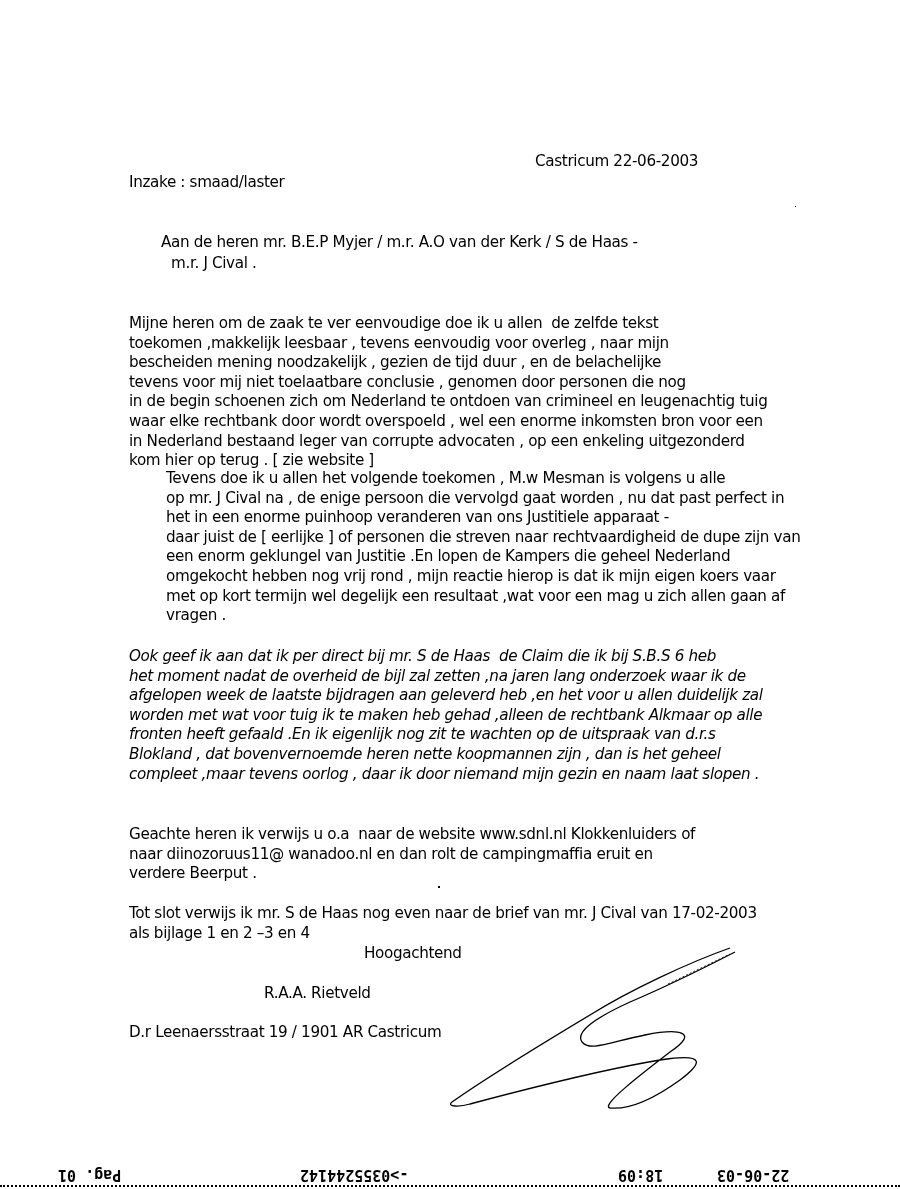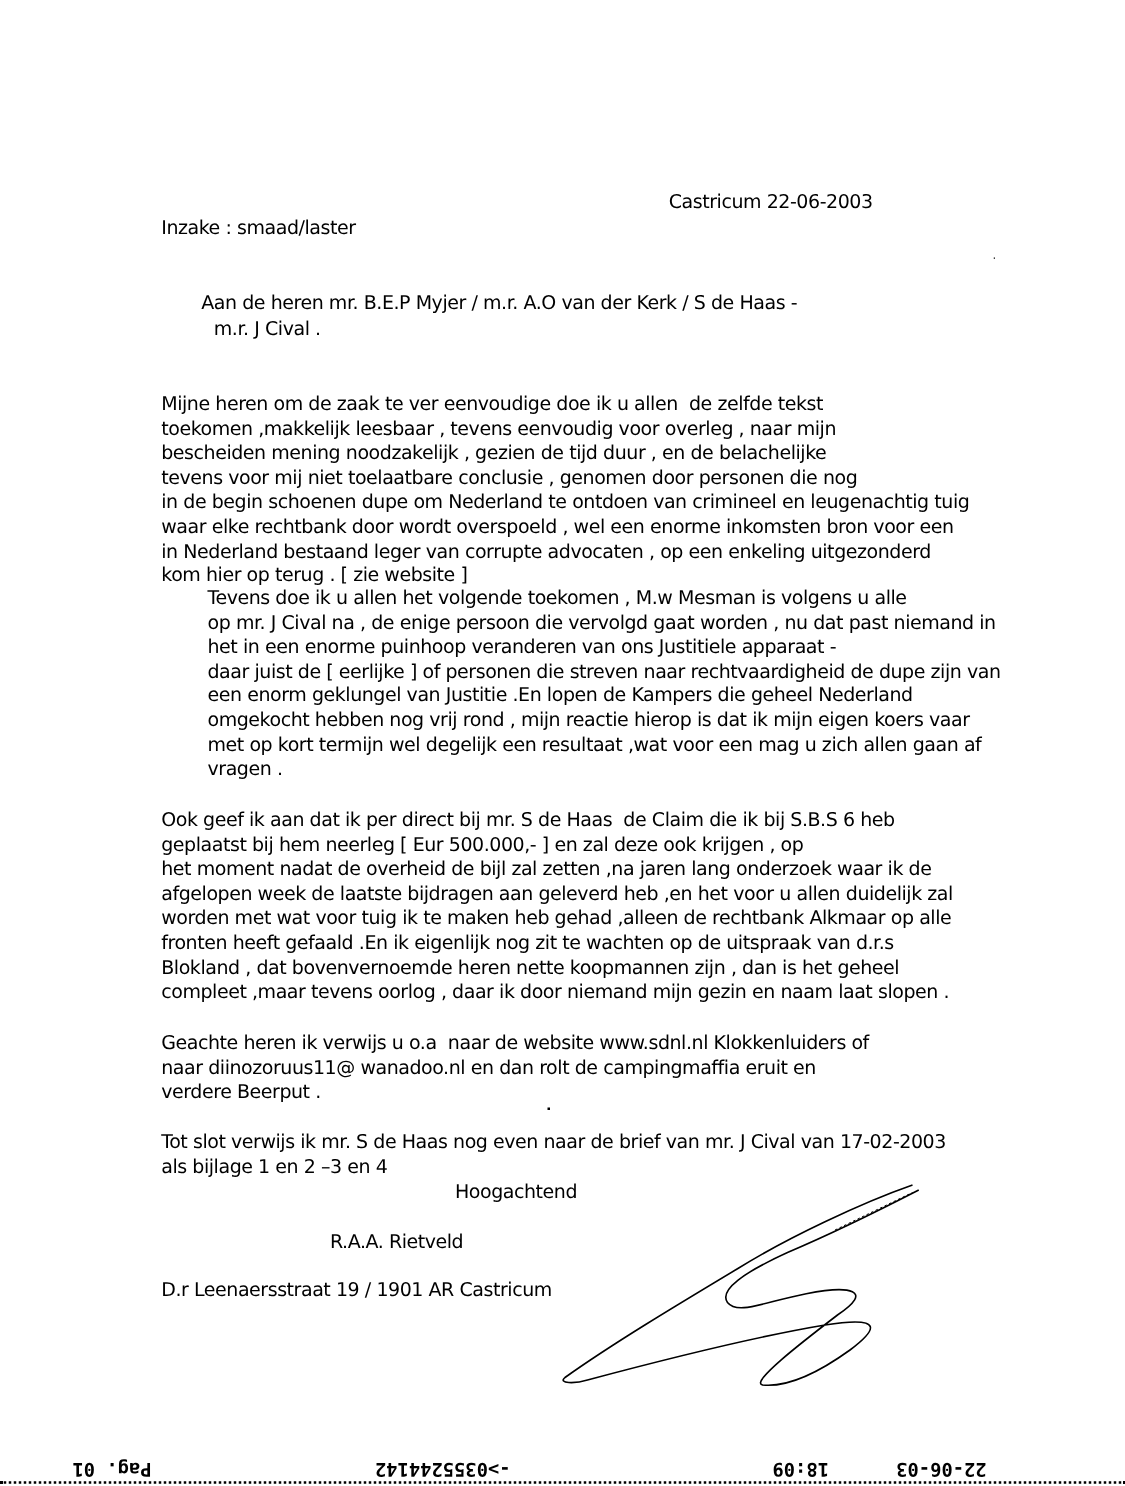--- a/index.html
+++ b/index.html
@@ -9,21 +9,21 @@
   .line { position: absolute; white-space: pre; font-size: 15.2px; letter-spacing: -0.35px; line-height: 18px; }
   .bold { font-weight: normal; }
   .date { left: 535px; top: 152px; }
   .subject { left: 129px; top: 173px; }
   .addr1 { left: 161px; top: 233px; }
   .addr2 { left: 171px; top: 254px; }
   .p { position: absolute; left: 129px; }
   .p .row { white-space: pre; font-size: 15.2px; letter-spacing: -0.35px; line-height: 19.6px; height: 19.6px; }
   .p1 { top: 290px; margin-top: 24px; }
   .p2 { top: 469px; margin-left: 37px; }
-  .p3 { top: 647px; }
+  .p3 { top: 647px; font-style: italic; }
   .p4 { top: 825px; }
   .p5 { top: 904px; }
   .closing { left: 364px; top: 944px; }
   .signame { left: 264px; top: 984px; }
   .address { left: 129px; top: 1023px; }
   .signature { position: absolute; left: 430px; top: 940px; }
   .fax-footer { position: absolute; left: 0; top: 1166px; width: 900px; height: 23px; }
   .fax-dots { position: absolute; left: 0; bottom: 2px; width: 900px; border-bottom: 2px dotted #000; }
   .fax-text { position: absolute; top: 0; font-family: "DejaVu Sans Mono", monospace; font-size: 15px;
               font-weight: bold; transform: rotate(180deg); white-space: pre; line-height: 18px; }
@@ -42,40 +42,39 @@
   <div class="line subject">Inzake : smaad/laster</div>
 
   <div class="line addr1">Aan de heren mr. B.E.P Myjer / m.r. A.O van der Kerk / S de Haas -</div>
   <div class="line addr2">m.r. J Cival .</div>
 
   <div class="p p1">
     <div class="row">Mijne heren om de zaak te ver eenvoudige doe ik u allen  de zelfde tekst</div>
     <div class="row">toekomen ,makkelijk leesbaar , tevens eenvoudig voor overleg , naar mijn</div>
     <div class="row">bescheiden mening noodzakelijk , gezien de tijd duur , en de belachelijke</div>
     <div class="row">tevens voor mij niet toelaatbare conclusie , genomen door personen die nog</div>
-    <div class="row">in de begin schoenen dupe om Nederland te ontdoen van crimineel en leugenachtig tuig</div>
+    <div class="row">in de begin schoenen zich om Nederland te ontdoen van crimineel en leugenachtig tuig</div>
     <div class="row">waar elke rechtbank door wordt overspoeld , wel een enorme inkomsten bron voor een</div>
     <div class="row">in Nederland bestaand leger van corrupte advocaten , op een enkeling uitgezonderd</div>
     <div class="row">kom hier op terug . [ zie website ]</div>
   </div>
 
   <div class="p p2">
     <div class="row">Tevens doe ik u allen het volgende toekomen , M.w Mesman is volgens u alle</div>
-    <div class="row">op mr. J Cival na , de enige persoon die vervolgd gaat worden , nu dat past niemand in</div>
+    <div class="row">op mr. J Cival na , de enige persoon die vervolgd gaat worden , nu dat past perfect in</div>
     <div class="row">het in een enorme puinhoop veranderen van ons Justitiele apparaat -</div>
     <div class="row">daar juist de [ eerlijke ] of personen die streven naar rechtvaardigheid de dupe zijn van</div>
     <div class="row">een enorm geklungel van Justitie .En lopen de Kampers die geheel Nederland</div>
     <div class="row">omgekocht hebben nog vrij rond , mijn reactie hierop is dat ik mijn eigen koers vaar</div>
     <div class="row">met op kort termijn wel degelijk een resultaat ,wat voor een mag u zich allen gaan af</div>
     <div class="row">vragen .</div>
   </div>
 
   <div class="p p3">
     <div class="row">Ook geef ik aan dat ik per direct bij mr. S de Haas  de Claim die ik bij S.B.S 6 heb</div>
-    <div class="row">geplaatst bij hem neerleg [ Eur 500.000,- ] en zal deze ook krijgen , op</div>
     <div class="row">het moment nadat de overheid de bijl zal zetten ,na jaren lang onderzoek waar ik de</div>
     <div class="row">afgelopen week de laatste bijdragen aan geleverd heb ,en het voor u allen duidelijk zal</div>
     <div class="row">worden met wat voor tuig ik te maken heb gehad ,alleen de rechtbank Alkmaar op alle</div>
     <div class="row">fronten heeft gefaald .En ik eigenlijk nog zit te wachten op de uitspraak van d.r.s</div>
     <div class="row">Blokland , dat bovenvernoemde heren nette koopmannen zijn , dan is het geheel</div>
     <div class="row">compleet ,maar tevens oorlog , daar ik door niemand mijn gezin en naam laat slopen .</div>
   </div>
 
   <div class="p p4">
     <div class="row"><span>Geachte heren ik verwijs u o.a  naar de </span><span class="bold">website www.sdnl.nl Klokkenluiders</span><span> of</span></div>

